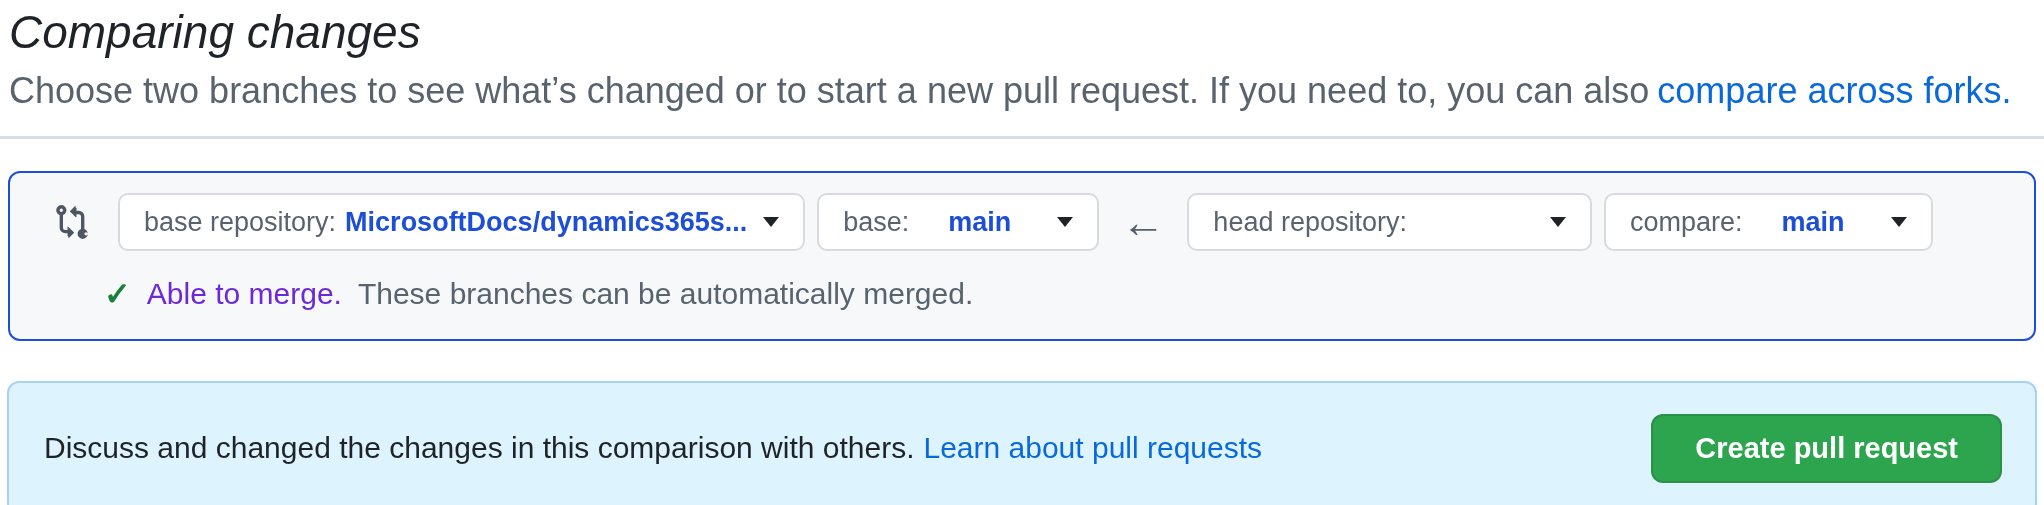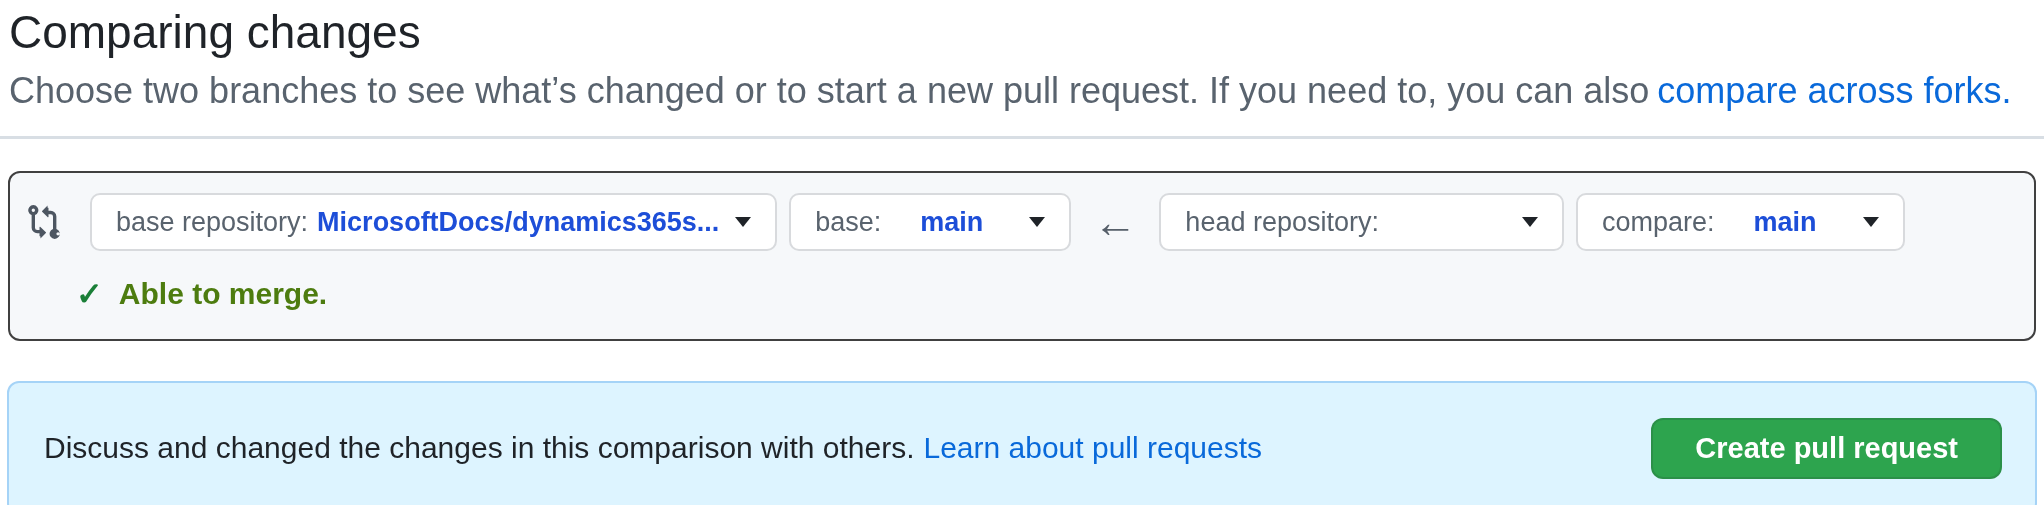--- a/index.html
+++ b/index.html
@@ -14,42 +14,43 @@
   }
 
   
   .header { padding: 6px 9px 0; }
   .page-title {
     font-size: 46px;
     font-weight: 400;
     line-height: 1.15;
     margin: 0;
     color: #1f2328;
+    font-style: italic;
   }
   .page-subtitle {
     font-size: 36px;
     color: #59636e;
     margin-top: 10px;
     line-height: 1.2;
   }
   .inline-link { color: #0969da; text-decoration: none; cursor: pointer; }
   .page-subtitle .inline-link { margin-left: 8px; }
   .divider {
     border: none;
     border-top: 3px solid #d8dee4;
     margin: 24px 0 0 0;
   }
 
   
   .range-box {
     margin: 32px 8px 0 8px;
     background: #f6f8fa;
-    border: 2px solid #404040;
+    border: 2px solid #1d4ed8;
     border-radius: 12px;
-    padding: 20px 20px 26px 16px;
+    padding: 20px 20px 26px 44px;
   }
   .range-row { display: flex; align-items: center; }
   .icon-compare {
     width: 36px; height: 36px;
     color: #4d5661;
     margin-right: 28px;
     flex: none;
   }
   .selector-btn {
     height: 58px;
@@ -88,39 +89,39 @@
 
   .merge-row {
     margin-top: 24px;
     padding-left: 50px;
     font-size: 30px;
     color: #59636e;
     display: flex;
     align-items: center;
   }
   .check-glyph { color: #1a7f37; font-size: 32px; font-weight: 700; margin-right: 16px; }
-  .merge-status { color: #4d7c0f; font-weight: 700; margin-right: 16px; }
+  .merge-status { color: #6d28d9; font-weight: 400; margin-right: 16px; }
 
   
   .pr-banner {
     margin: 40px 7px 0 7px;
     height: 134px;
     background: #ddf4ff;
     border: 2px solid #a5d3f7;
     border-radius: 12px;
     display: flex;
     align-items: center;
     justify-content: space-between;
     padding: 0 33px 0 35px;
     font-size: 30px;
     color: #1f2328;
   }
   .banner-text .inline-link { margin-left: 9px; }
   .create-pr-btn {
-    height: 61px;
+    height: 69px;
     padding: 0 42px;
     background: #2da44e;
     color: #ffffff;
     border: 2px solid rgba(31, 35, 40, 0.15);
     border-radius: 12px;
     font-family: inherit;
     font-size: 29px;
     font-weight: 700;
     cursor: pointer;
     flex: none;
@@ -165,19 +166,20 @@
     <button class="selector-btn gap12">
       <span>compare:</span>
         <span class="btn-value">main</span>
         <span class="btn-caret"></span>
     </button>
   </div>
 
   <div class="merge-row">
     <span class="check-glyph">✓</span>
     <span class="merge-status">Able to merge.</span>
+    <span>These branches can be automatically merged.</span>
   </div>
 </div>
 
 <div class="pr-banner">
   <div class="banner-text"><span>Discuss and changed the changes in this comparison with others.</span><a class="inline-link">Learn about pull requests</a></div>
   <button class="create-pr-btn">Create pull request</button>
 </div>
 
 </body></html>

